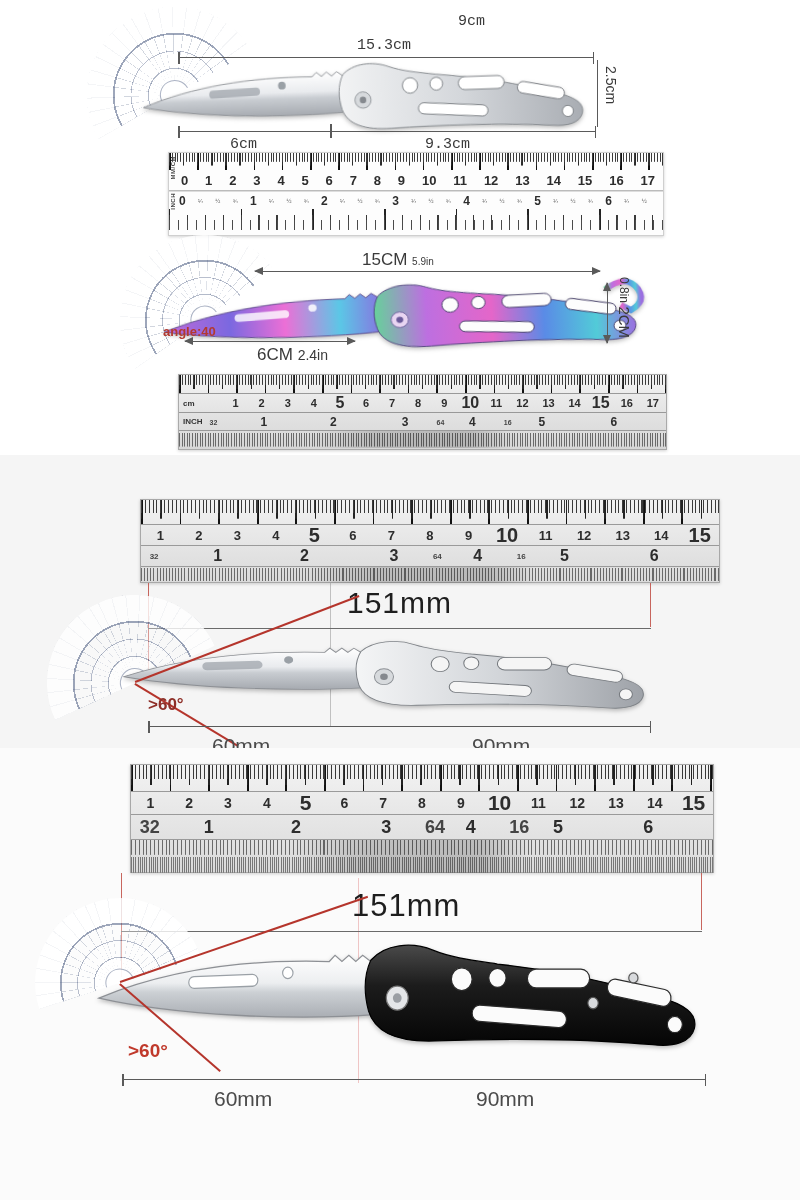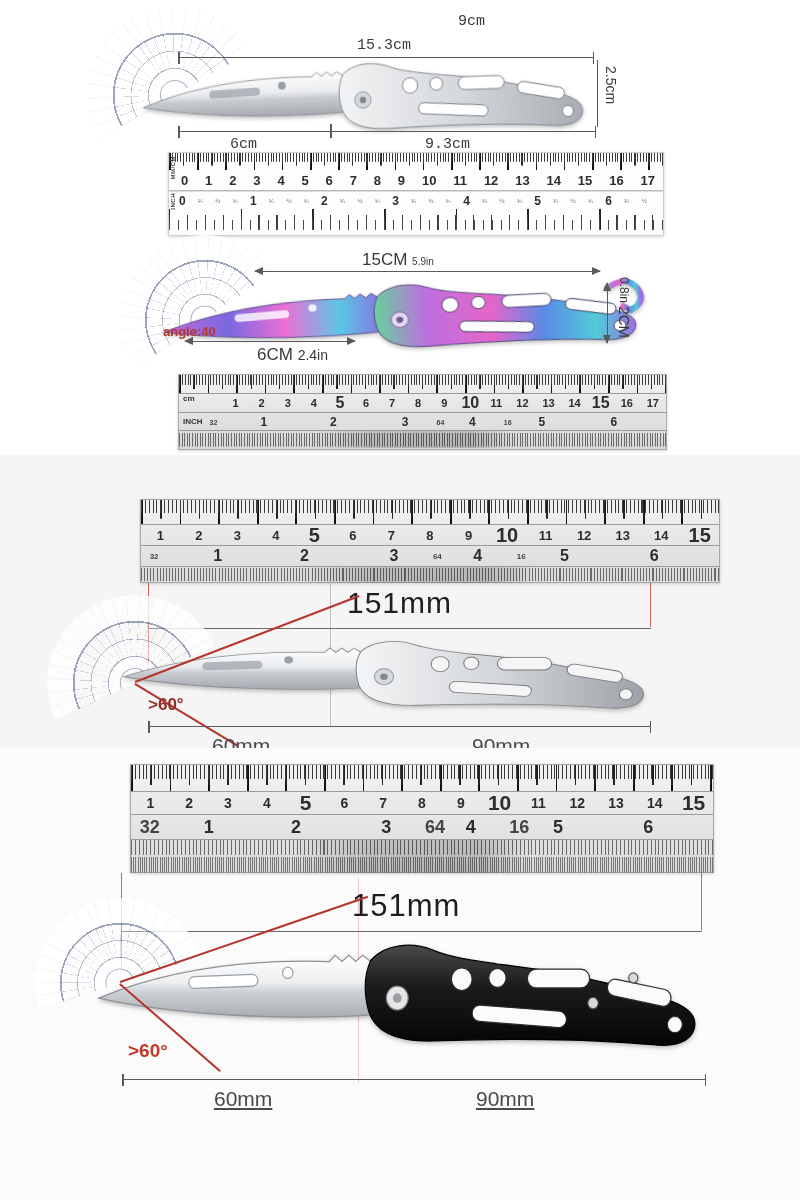--- a/index.html
+++ b/index.html
@@ -82,21 +82,21 @@
 
   
   .sruler{left:178px;top:374px;width:487px;height:74px;
     background:linear-gradient(180deg,#f4f4f4,#e2e2e2 55%,#d6d6d6);border-color:#aaa;}
   .s-mm{height:18px;border-bottom:1px solid #999;
     background-image:
       repeating-linear-gradient(90deg,#3a3a3a 0 1px,transparent 1px 2.86px),
       repeating-linear-gradient(90deg,#222 0 1.3px,transparent 1.3px 14.3px),
       repeating-linear-gradient(90deg,#111 0 1.7px,transparent 1.7px 28.6px);
     background-size:100% 55%,100% 78%,100% 100%;background-repeat:no-repeat;}
-  .s-cm{height:18px;border-bottom:1px solid #999;display:flex;align-items:flex-start;gap:28px;}
+  .s-cm{height:18px;border-bottom:1px solid #999;display:flex;align-items:center;gap:28px;}
   .s-cm .unit{font-size:8px;font-weight:700;padding-left:4px;color:#333;}
   .s-cm .aroundrow{flex:1;}
   .s-cm .aroundrow span{font-size:11px;}
   .s-cm .aroundrow span.lg{font-size:16px;}
   .s-inch{height:17px;border-bottom:1px solid #999;display:flex;align-items:center;}
   .s-inch .unit{font-size:8px;font-weight:700;padding-left:4px;color:#333;}
   .s-inch .inchabs{flex:1;height:100%;}
   .s-inch .inchabs span{font-size:12px;}
   .s-inch .inchabs span.sm{font-size:7px;color:#444;}
   .s-fine{height:17px;
@@ -141,21 +141,21 @@
 
   .knife{position:absolute;filter:drop-shadow(0 2px 2px rgba(0,0,0,.25));}
   .hole{stroke-width:1;}
 
   .band3{position:absolute;left:0;top:455px;width:800px;height:293px;background:#f5f5f5;}
   .band4{position:absolute;left:0;top:748px;width:800px;height:452px;background:#fbfbfb;}
   .clip3{position:absolute;left:0;top:700px;width:800px;height:48px;overflow:hidden;}
 
   .angle-red{position:absolute;font-weight:700;white-space:nowrap;}
   .mm-label{position:absolute;font-size:30px;color:#1e1e1e;letter-spacing:1px;}
-  .seg-label{position:absolute;font-size:21px;color:#4a4a4a;text-decoration:underline;}
+  .seg-label{position:absolute;font-size:21px;color:#4a4a4a;}
 </style>
 </head>
 <body>
 
 <div id="page">
 
   <div class="band3"></div>
   <div class="band4"></div>
 
   <div class="prot" style="left:87px;top:7px;width:176px;height:176px;transform:rotate(-30deg);"></div>

